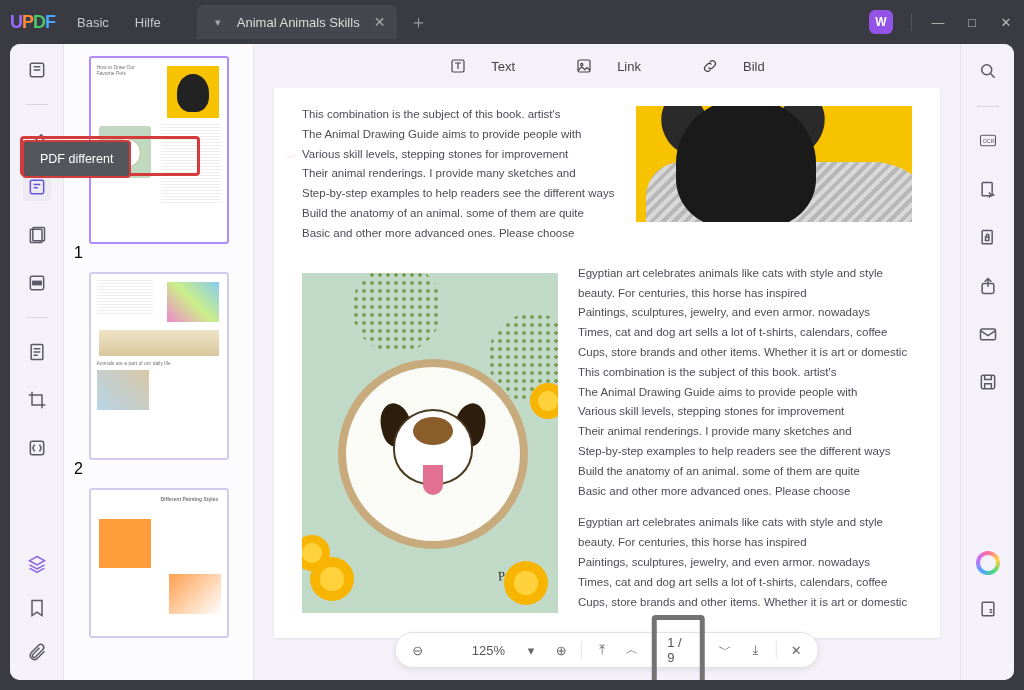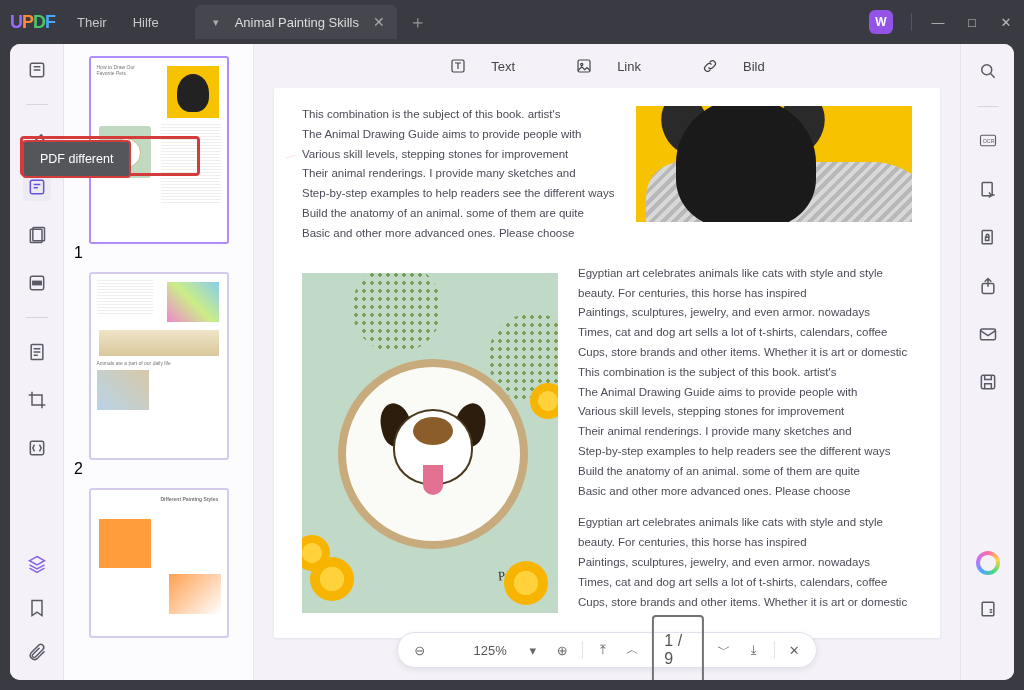--- a/index.html
+++ b/index.html
@@ -64,43 +64,43 @@
 .hoop-big .f3 { bottom: 8px; right: 10px; } .hoop-big .f4 { top: 110px; right: -8px; width:36px; height:36px; }
 .hoop-big .green { position: absolute; width: 90px; height: 90px; background: radial-gradient(circle,#7aa05c 2px, transparent 2px); background-size: 8px 8px; border-radius: 50%; }
 .hoop-big .g1 { top: -10px; left: 50px; } .hoop-big .g2 { top: 40px; right: -20px; }
 
 .rsidebar { width: 54px; background: #f4f2f8; border-left: 1px solid #e5e3ec; display: flex; flex-direction: column; align-items: center; padding-top: 14px; gap: 22px; color: #5a5a66; }
 .rsidebar .sbtn { width: 26px; height: 26px; display: flex; align-items: center; justify-content: center; cursor: pointer; }
 
 .pager { position: absolute; bottom: 12px; left: 50%; transform: translateX(-50%); background: #fff; border: 1px solid #e2e0ea; border-radius: 20px; height: 36px; display: flex; align-items: center; padding: 0 12px; gap: 10px; box-shadow: 0 2px 6px rgba(0,0,0,.08); font-size: 13px; color: #555; }
 .pager .pbtn { width: 22px; height: 22px; display: flex; align-items: center; justify-content: center; cursor: pointer; color: #666; }
 .pager .zoom { padding: 0 6px; margin-left: 28px; }
-.pager .pagebox { border: 2px solid #737373; border-radius: 4px; padding: 15px 10px; font-size: 16px; }
+.pager .pagebox { border: 5px solid #737373; border-radius: 4px; padding: 15px 10px; font-size: 13px; }
 .pager .vdiv { width: 1px; height: 18px; background: #e2e0ea; }
 
 .callout { position: absolute; top: 140px; left: 22px; background: #55565c; color: #fff; font-size: 12.5px; padding: 10px 16px; border-radius: 4px; z-index: 50; border: 2px solid #d43c3c; }
 .callout-box { position: absolute; top: 136px; left: 20px; width: 180px; height: 40px; border: 3px solid #d43c3c; border-radius: 4px; z-index: 49; }
 .arrow { position: absolute; top: 158px; left: 196px; width: 190px; height: 2px; z-index: 48; }
 .arrow line { stroke: #d43c3c; stroke-width: 3; }
 .arrow polygon { fill: #d43c3c; }
 
 .ico-svg { width: 20px; height: 20px; }
 .ai-ico { width: 24px; height: 24px; background: conic-gradient(#ff6b9d,#ffd24a,#4cd97b,#4aa7ff,#c671ff,#ff6b9d); border-radius: 50%; position: relative; }
 .ai-ico::after { content:''; position:absolute; inset:4px; background:#f4f2f8; border-radius:50%; }
 </style>
 </head>
 <body>
 
 <div class="titlebar">
   <div class="logo"><span class="u">U</span><span class="p">P</span><span class="d">D</span><span class="f">F</span></div>
-  <div class="menu-item">Their</div>
+  <div class="menu-item">Basic</div>
   <div class="menu-item">Hilfe</div>
   <div class="tab">
     <span class="star">▾</span>
-    <span>Animal Painting Skills</span>
+    <span>Animal Animals Skills</span>
     <span class="close">✕</span>
   </div>
   <div class="addtab">＋</div>
   <div class="winctrls">
     <div class="avatar">W</div>
     <div style="width:1px;height:18px;background:#555"></div>
     <div class="winbtn">—</div>
     <div class="winbtn">□</div>
     <div class="winbtn">✕</div>
   </div>

